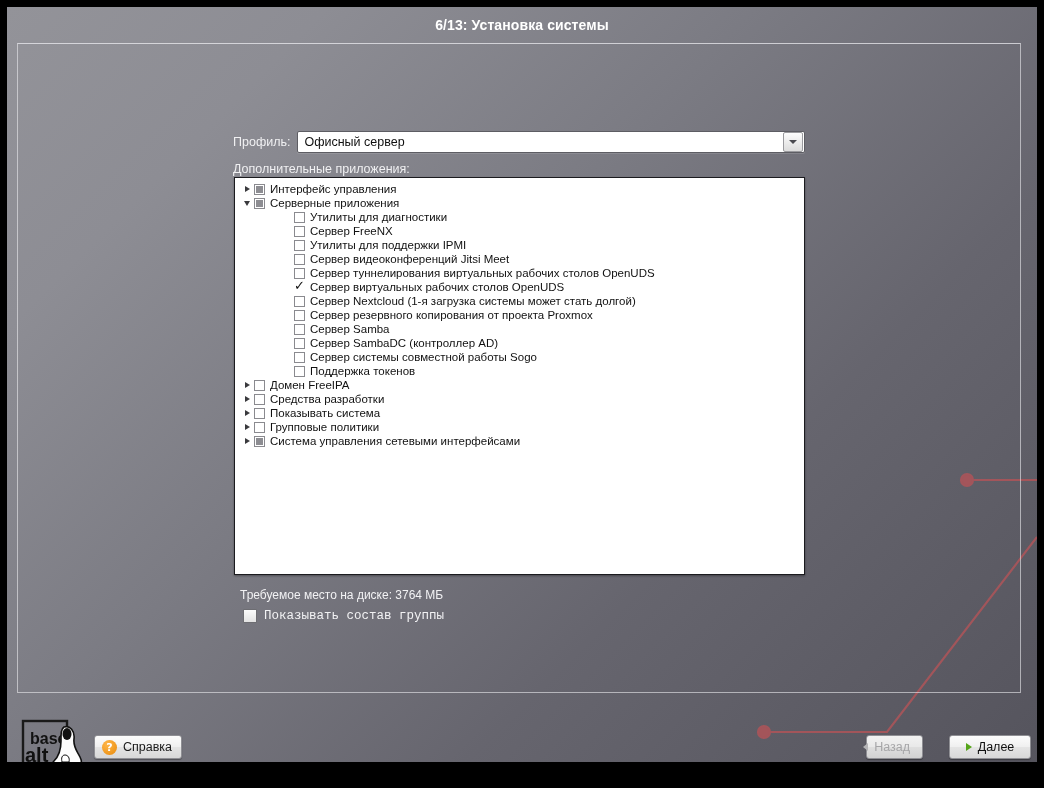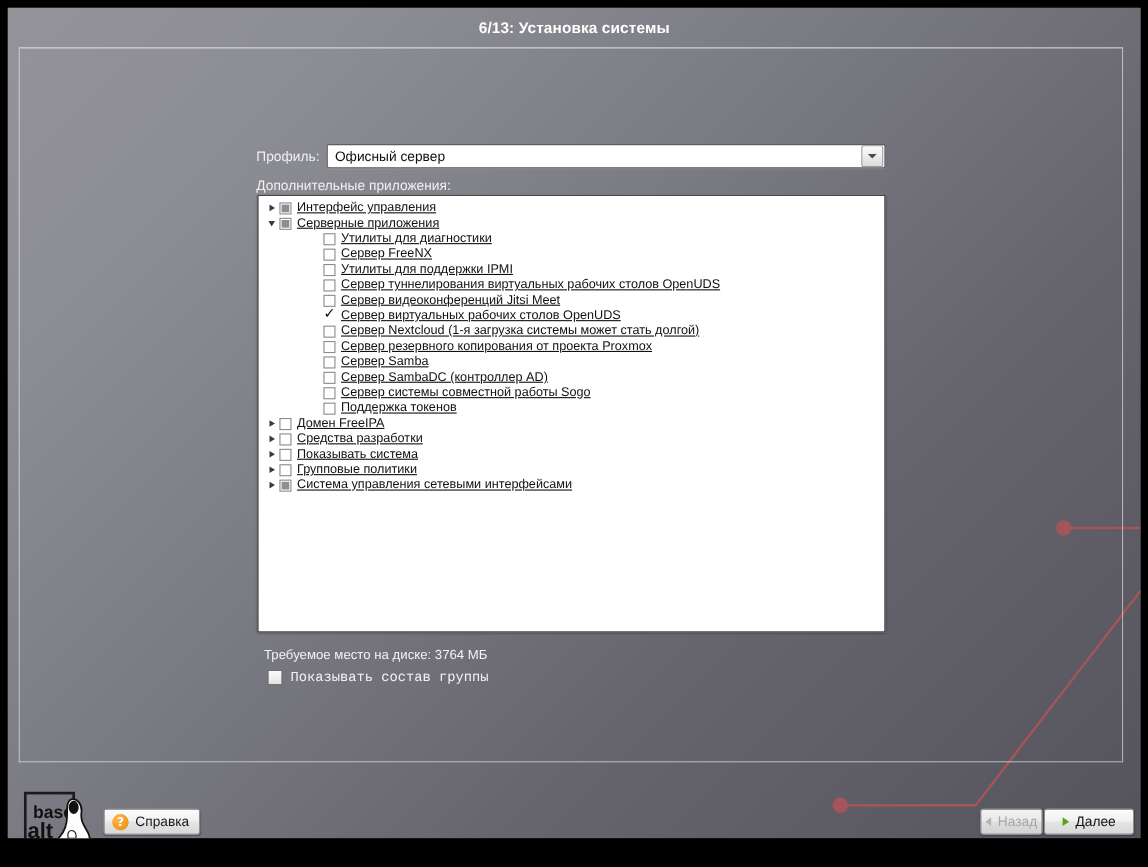--- a/index.html
+++ b/index.html
@@ -146,21 +146,21 @@
   .cbox.checked::after {
     content: "\2713";
     position: absolute;
     left: -1px; top: -4px;
     font-size: 13px; color: #111;
     font-family: "DejaVu Sans", sans-serif;
     line-height: 13px;
   }
   .lvl0 { padding-left: 5px; }
   .lvl1 { padding-left: 45px; }
-  .lbl { padding-left: 0; text-decoration: underline; }
+  .lbl { padding-left: 0; }
 
   #disk-text {
     position: absolute; left: 233px; top: 581px;
     font-size: 12px; color: #f2f2f4; text-align: right;
   }
   #showgroup-row {
     position: absolute; left: 236px; top: 602px;
     display: flex; align-items: center; font-family: Liberation Mono, monospace;
   }
   #showgroup-box {
@@ -201,23 +201,24 @@
     position: absolute; top: 728px;
     height: 24px;
     display: flex; align-items: center; justify-content: center;
     padding: 0 12px;
     border: 1px solid #8f8f94;
     border-radius: 3px;
     font-size: 12.5px;
     box-shadow: 0 1px 1px rgba(0,0,0,.3);
   }
   #back-btn {
-    left: 884px; width: 57px;
+    left: 859px; width: 57px;
     background: linear-gradient(180deg,#f2f2f2 0%,#e9e9e9 48%,#dedede 52%,#d2d2d2 100%);
     color: #a6a6a8;
+    justify-content: flex-end;
   }
   #next-btn {
     left: 942px; width: 82px;
     background: linear-gradient(180deg,#fcfcfc 0%,#f0f0f0 48%,#e4e4e4 52%,#d8d8d8 100%);
     color: #111;
   }
   .chev-left {
     width: 0; height: 0;
     border-top: 4px solid transparent;
     border-bottom: 4px solid transparent;
@@ -289,26 +290,26 @@
             <span class="lbl">Сервер FreeNX</span>
           </div>
           <div class="row lvl1">
             <span class="twisty none"></span>
             <span class="cbox "></span>
             <span class="lbl">Утилиты для поддержки IPMI</span>
           </div>
           <div class="row lvl1">
             <span class="twisty none"></span>
             <span class="cbox "></span>
+            <span class="lbl">Сервер видеоконференций Jitsi Meet</span>
+          </div>
+          <div class="row lvl1">
+            <span class="twisty none"></span>
+            <span class="cbox "></span>
             <span class="lbl">Сервер туннелирования виртуальных рабочих столов OpenUDS</span>
-          </div>
-          <div class="row lvl1">
-            <span class="twisty none"></span>
-            <span class="cbox "></span>
-            <span class="lbl">Сервер видеоконференций Jitsi Meet</span>
           </div>
           <div class="row lvl1">
             <span class="twisty none"></span>
             <span class="cbox checked"></span>
             <span class="lbl">Сервер виртуальных рабочих столов OpenUDS</span>
           </div>
           <div class="row lvl1">
             <span class="twisty none"></span>
             <span class="cbox "></span>
             <span class="lbl">Сервер Nextcloud (1-я загрузка системы может стать долгой)</span>

